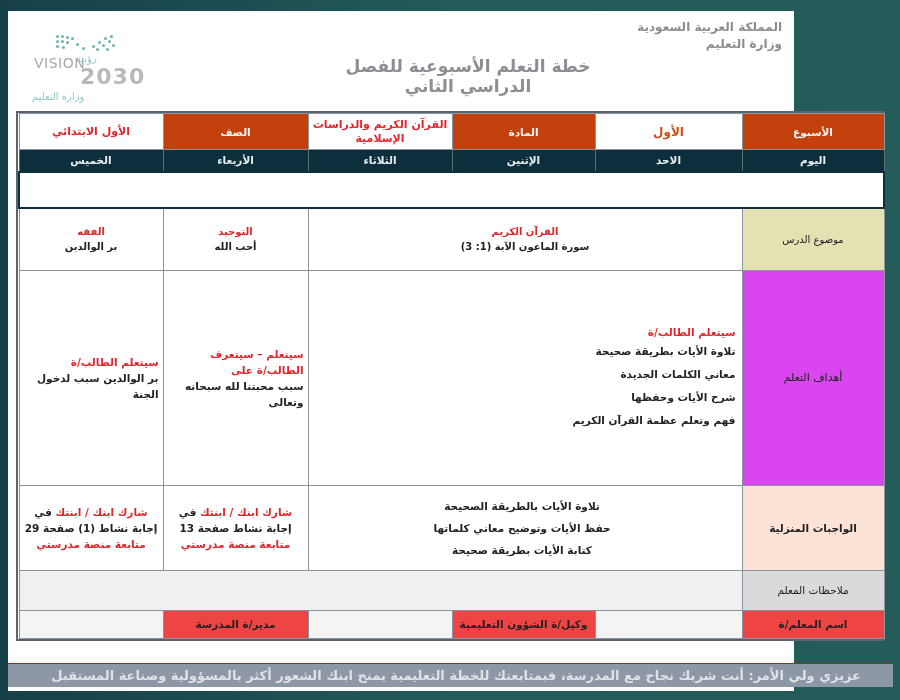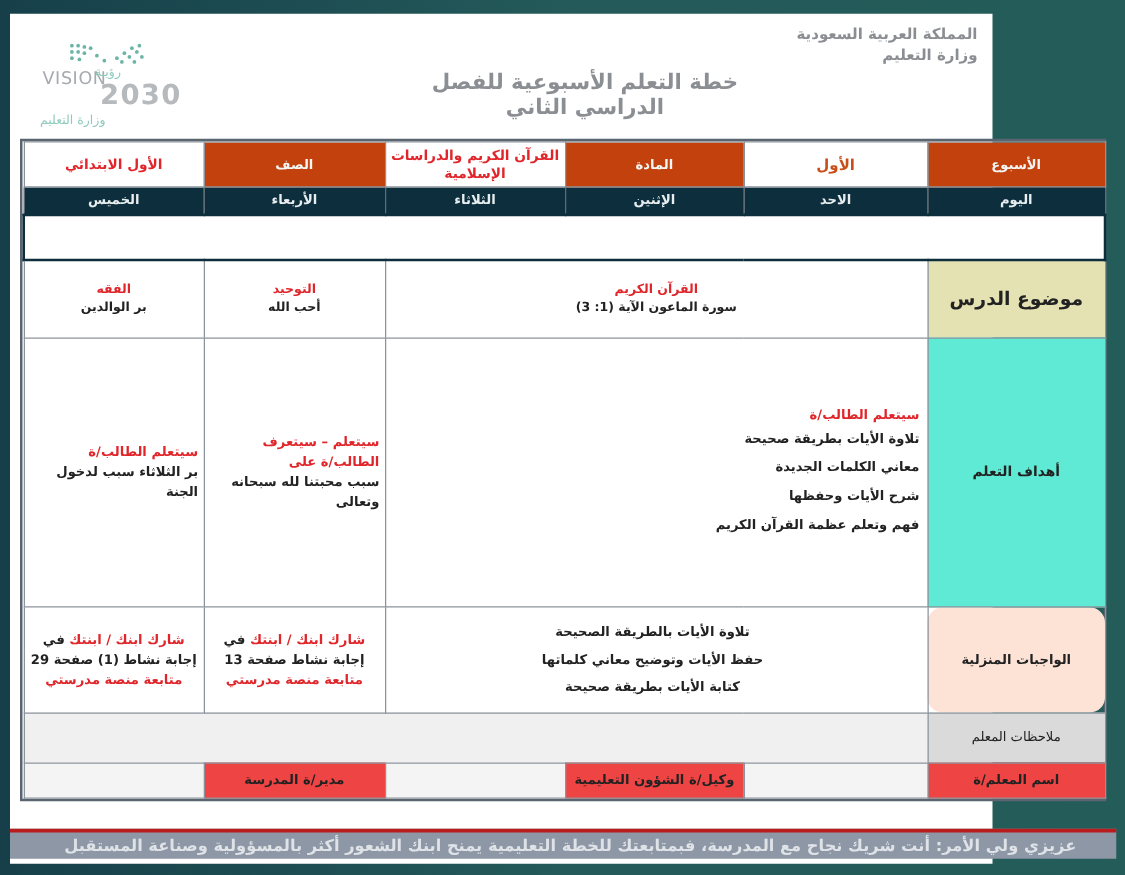--- a/index.html
+++ b/index.html
@@ -43,37 +43,37 @@
   .r-blank td { height: 36px; background: #fff; border: 2px solid #0d2f3d; }
   .r-topic td { height: 62px; }
   .r-goals td { height: 215px; }
   .r-hw td { height: 84px; text-align: center; }
   .r-notes td { height: 40px; background: #f0f0f1; }
   .r-sign td { height: 28px; }
   .teal { background: #c2410c; color: #f3f6f5; font-weight: bold; font-size: 10.5px; }
   .teal-dark { background: #ef4444; color: #222; font-weight: bold; font-size: 10.5px; }
   .red { color: #e0262b; font-weight: bold; }
   .orange { color: #c84f18; font-weight: bold; font-size: 12px; }
-  .topic-label { background: #e4e1b2; font-weight: bold; font-size: 15px; }
-  .goals-label { background: #5eead4; font-weight: bold; font-size: 11px; }
-  .hw-label { background: #fde3d6; font-weight: bold; font-size: 10.5px; border-radius: 12px; }
+  .topic-label { background: #e4e1b2; font-weight: normal; font-size: 10px; }
+  .goals-label { background: #d946ef; font-weight: normal; font-size: 11px; }
+  .hw-label { background: #fde3d6; font-weight: bold; font-size: 10.5px; }
   .notes-label { background: #dadada !important; font-weight: normal; font-size: 10.5px; }
   .line { display: block; line-height: 15px; }
   .goals-list { text-align: right; padding-right: 6px; font-size: 10.5px; font-weight: bold; }
   .goals-list .line { line-height: 23px; }
   .cell-right { text-align: right; padding: 0 4px; font-weight: bold; font-size: 10.5px; }
   .cell-right .line { line-height: 16px; }
   .hw-list { text-align: right; padding-right: 6px; font-size: 10.5px; font-weight: bold; }
   .hw-list .line { line-height: 22px; }
 
   .footer {
     position: absolute; left: 8px; top: 663px; width: 885px; height: 24px;
     background: #8d97a6; color: #dfe3e8; direction: rtl; text-align: right;
     padding-right: 32px; font-weight: bold; font-size: 13px; line-height: 24px;
-    border-top: 3px solid #b91c1c;
+    border-top: 1px solid #b91c1c;
   }
 </style>
 </head>
 <body>
 
 <div class="page">
 
   <div class="header-right">
     <div>المملكة العربية السعودية</div>
     <div>وزارة التعليم</div>
@@ -163,21 +163,21 @@
           <span class="line">معاني الكلمات الجديدة</span>
           <span class="line">شرح الأيات وحفظها</span>
           <span class="line">فهم وتعلم عظمة القرآن الكريم</span>
         </td>
         <td class="cell-right">
           <span class="line red">سيتعلم – سيتعرف الطالب/ة على</span>
           <span class="line">سبب محبتنا لله سبحانه وتعالى</span>
         </td>
         <td class="cell-right">
           <span class="line red">سيتعلم الطالب/ة</span>
-          <span class="line">بر الثلاثاء سبب لدخول الجنة</span>
+          <span class="line">بر الوالدين سبب لدخول الجنة</span>
         </td>
       </tr>
       <tr class="r-hw">
         <td class="hw-label">الواجبات المنزلية</td>
         <td colspan="3" class="hw-list">
           <span class="line">تلاوة الأيات بالطريقة الصحيحة</span>
           <span class="line">حفظ الأيات وتوضيح معاني كلماتها</span>
           <span class="line">كتابة الأيات بطريقة صحيحة</span>
         </td>
         <td class="cell-right">

